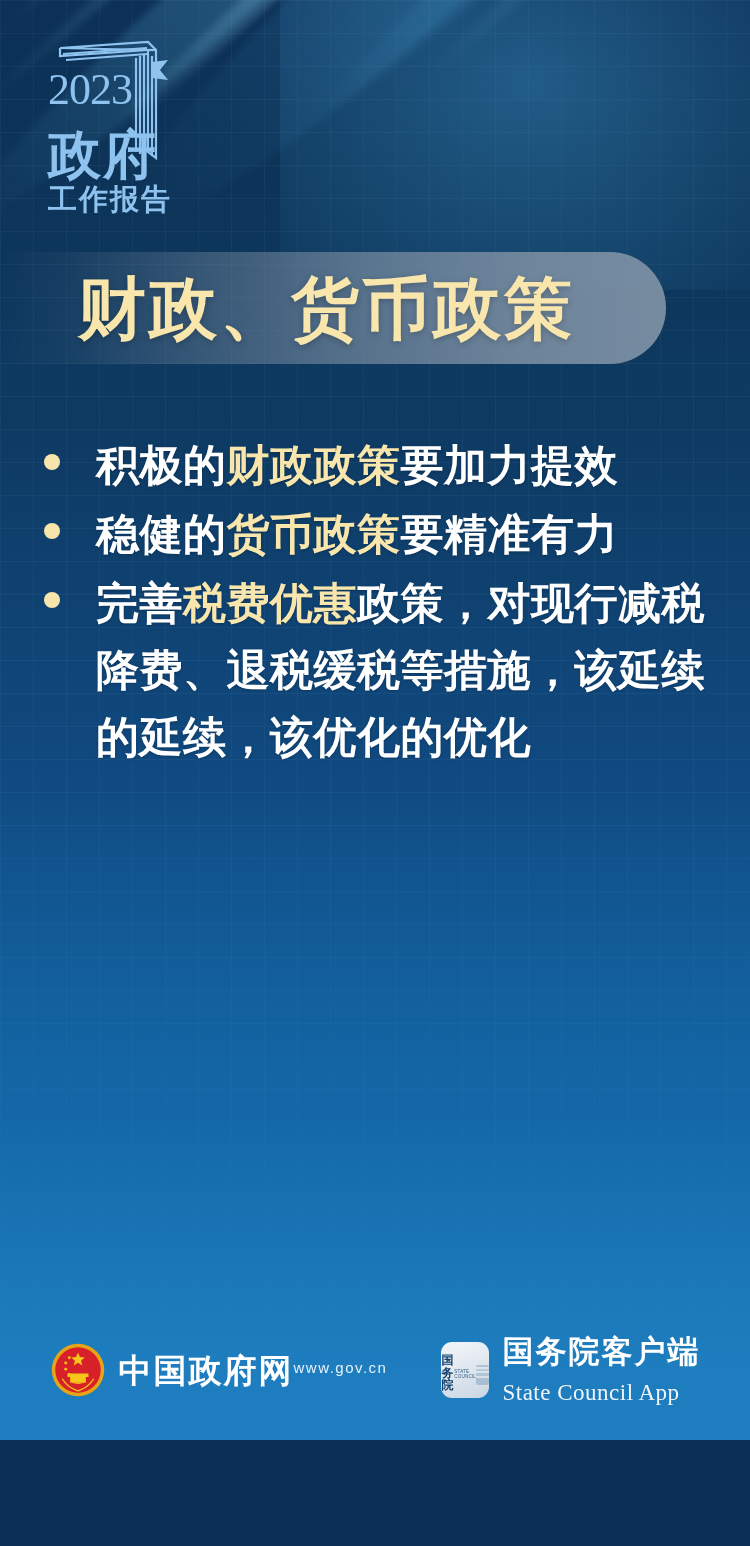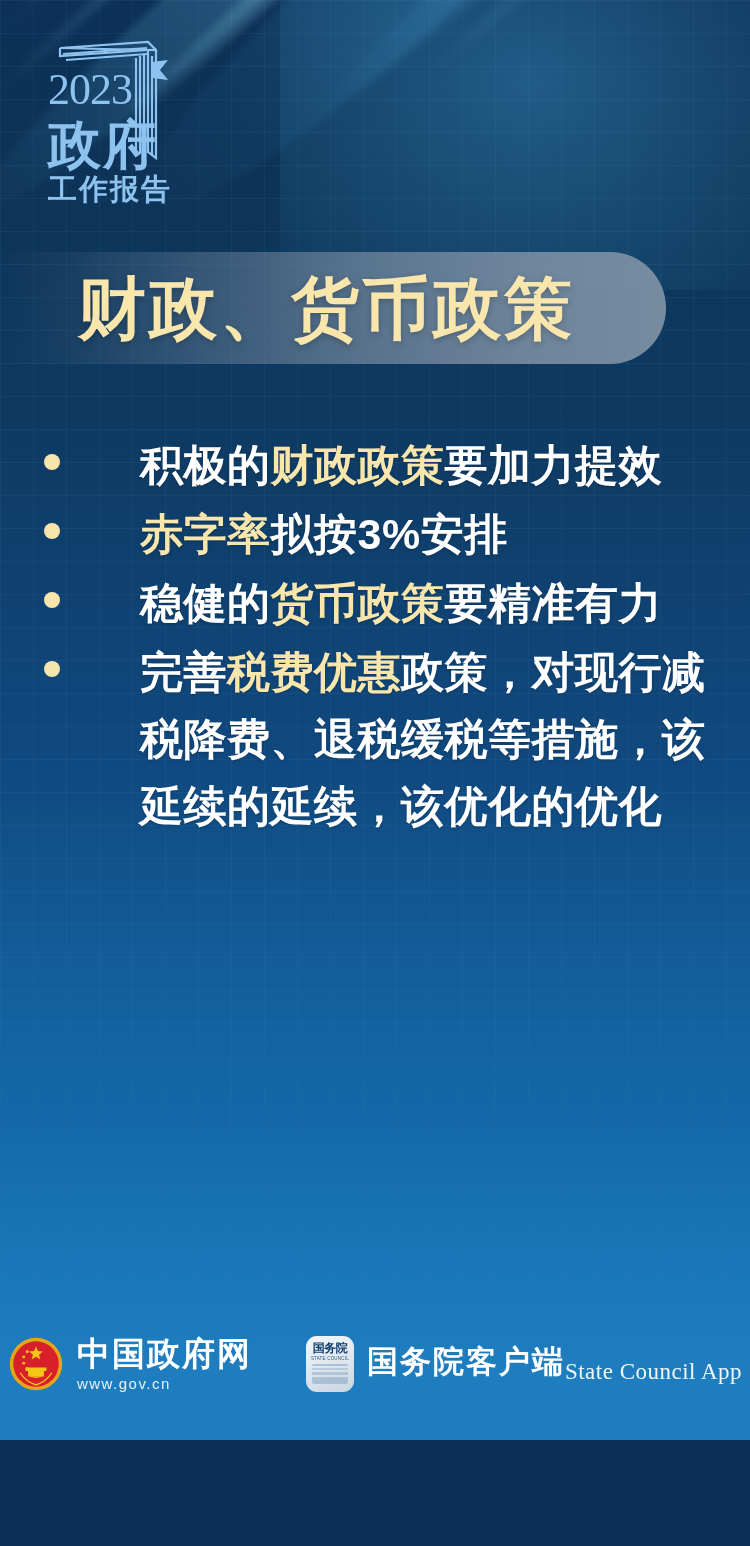--- a/index.html
+++ b/index.html
@@ -116,21 +116,21 @@
     font-size: 44px;
     font-weight: 400;
     letter-spacing: -1px;
     color: #8fc3ef;
     font-family: "Liberation Serif", "DejaVu Serif", serif;
   }
   .mast-big {
     font-size: 53px;
     font-weight: 700;
     letter-spacing: 2px;
-    margin-top: 6px;
+    margin-top: 16px;
     color: #8fc3ef;
   }
   .mast-sub {
     font-size: 29px;
     font-weight: 700;
     letter-spacing: 2px;
     margin-top: 4px;
     color: #8fc3ef;
   }
 
@@ -190,59 +190,58 @@
     display: block;
   }
   .item-text {
     flex: 1 1 auto;
     font-size: 43px;
     line-height: 67px;
     color: #ffffff;
     font-weight: 700;
     letter-spacing: 0.5px;
     text-shadow: 0 1px 3px rgba(0,0,0,0.22);
-    margin-left: 44px;
   }
   .hl { color: #f9e6ad; }
 
   
   .footer {
     position: absolute;
     left: 0;
     top: 1336px;
     width: 750px;
     display: flex;
     justify-content: center;
     align-items: center;
     gap: 54px;
   }
   .flogo { display: flex; align-items: center; gap: 13px; }
   .emblem { width: 56px; height: 56px; flex: 0 0 56px; }
-  .fgov-text { display: flex; flex-direction: column; line-height: 1; }
+  .fgov-text { display: flex; flex-direction: row; line-height: 1; }
   .fgov-cn {
     font-size: 33px;
     font-weight: 700;
     color: #ffffff;
     letter-spacing: 2px;
   }
   .fgov-url {
     font-size: 15px;
     color: #e7f1fa;
     letter-spacing: 1.5px;
     margin-top: 6px;
     font-family: Liberation Sans, sans-serif;
   }
   .app-badge {
     width: 48px; height: 56px; flex: 0 0 48px;
     border-radius: 11px;
     background: linear-gradient(160deg, #f4f7fa, #c9d6e2);
     position: relative;
     overflow: hidden;
     display: flex;
-    flex-direction: column;
+    flex-direction: row;
     align-items: center;
     justify-content: flex-start;
     padding-top: 6px;
     box-sizing: border-box;
   }
   .app-badge .bz {
     font-size: 12px;
     font-weight: 700;
     color: #123f6e;
     letter-spacing: -0.5px;
@@ -257,21 +256,21 @@
   .app-badge .gate {
     margin-top: 3px;
     width: 36px; height: 20px;
     background:
       linear-gradient(180deg, rgba(60,110,160,0.30) 0 2px, transparent 2px),
       linear-gradient(180deg, transparent 0 4px, rgba(60,110,160,0.22) 4px 6px, transparent 6px),
       linear-gradient(180deg, transparent 0 8px, rgba(60,110,160,0.25) 8px 11px, transparent 11px),
       linear-gradient(180deg, transparent 0 13px, rgba(60,110,160,0.28) 13px 20px);
     border-radius: 2px;
   }
-  .fapp-text { display: flex; flex-direction: row; line-height: 1; }
+  .fapp-text { display: flex; flex-direction: column; line-height: 1; }
   .fapp-cn {
     font-size: 31px;
     font-weight: 700;
     color: #ffffff;
     letter-spacing: 2px;
   }
   .fapp-en {
     font-size: 23px;
     color: #f0f6fb;
     letter-spacing: 0.5px;
@@ -337,26 +336,20 @@
       <div class="item">
         <div class="dot-col">
           <span class="dot"></span>
         </div>
         <div class="item-text"><span>积极的</span><span class="hl">财政政策</span><span>要加力提效</span></div>
       </div>
       <div class="item">
         <div class="dot-col">
           <span class="dot"></span>
         </div>
-        <div class="item-text"><span class="hl">赤字率</span><span>拟按3%安排</span></div>
-      </div>
-      <div class="item">
-        <div class="dot-col">
-          <span class="dot"></span>
-        </div>
         <div class="item-text"><span>稳健的</span><span class="hl">货币政策</span><span>要精准有力</span></div>
       </div>
       <div class="item">
         <div class="dot-col">
           <span class="dot"></span>
         </div>
         <div class="item-text"><span>完善</span><span class="hl">税费优惠</span><span>政策，对现行减税降费、退税缓税等措施，该延续的延续，该优化的优化</span></div>
       </div>
     </div>
 

